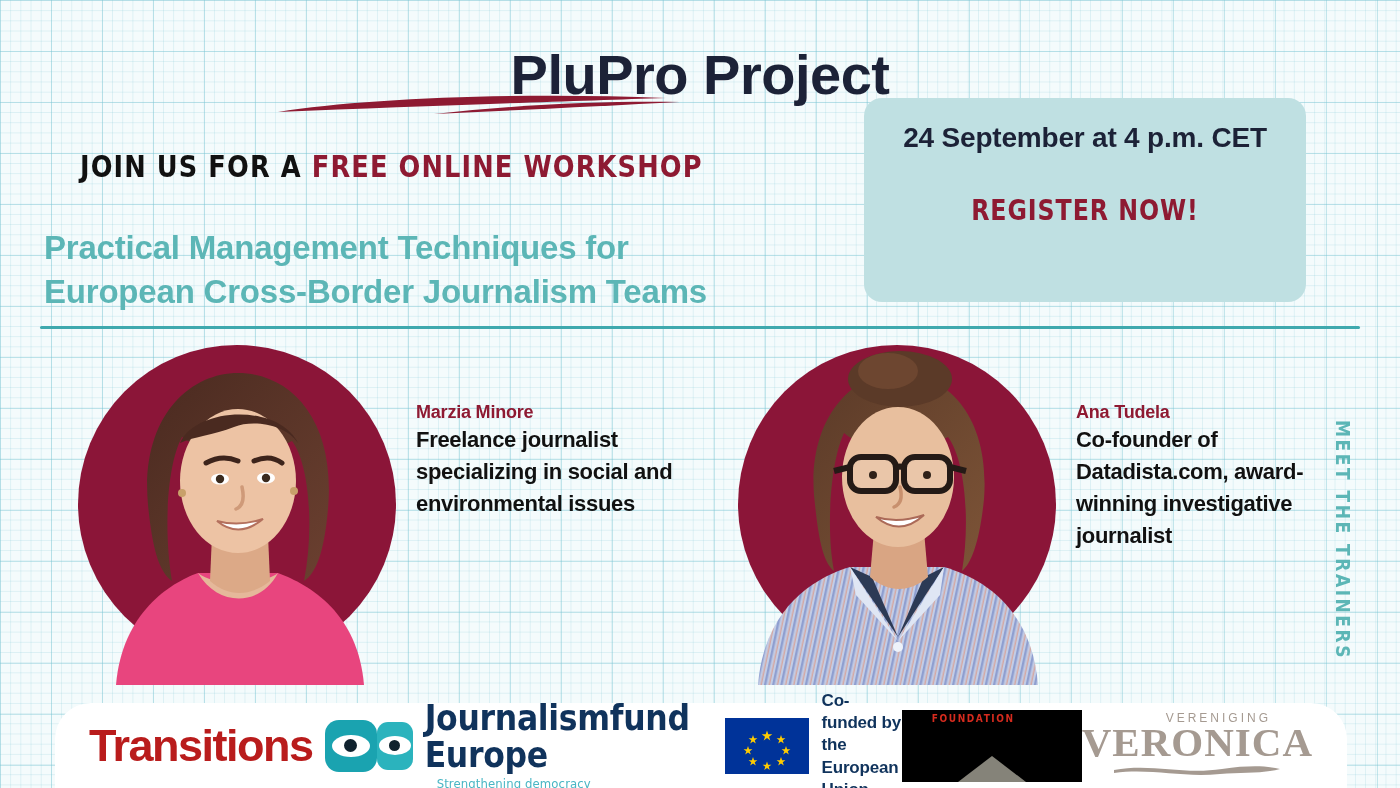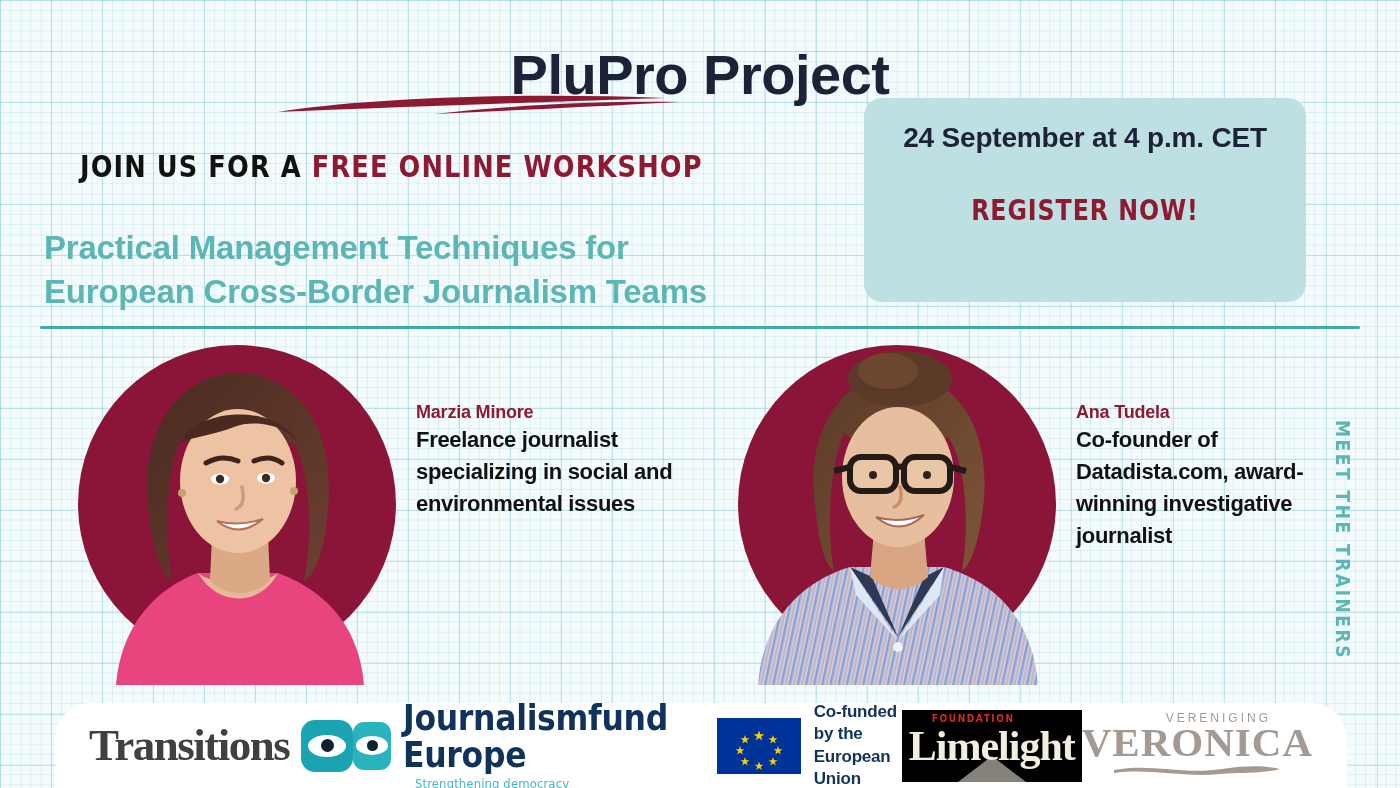--- a/index.html
+++ b/index.html
@@ -192,24 +192,24 @@
     border-radius: 36px 36px 0 0;
     display: flex;
     align-items: center;
     justify-content: space-between;
     padding: 0 34px;
   }
   .logo { display: flex; align-items: center; }
 
   
   .logo-transitions .word {
-    font-family: Liberation Serif, serif;
+    font-family: Liberation Sans, sans-serif;
     font-size: 45px;
     font-weight: 700;
-    color: #404040;
+    color: #b91c1c;
     letter-spacing: -1.5px;
     line-height: 1;
   }
   .t-eye {
     width: 52px; height: 52px;
     border-radius: 14px;
     background: #1aa3b0;
     margin-left: 12px;
     display: flex; align-items: center; justify-content: center;
   }
@@ -474,21 +474,20 @@
       <span class="eu-text">
         <div>Co-funded by the</div>
         <div>European Union</div>
       </span>
     </div>
 
     <div class="logo">
       <span class="limelight">
         <span class="ll-foundation">FOUNDATION</span>
         <span class="ll-beam"></span>
-        <span class="ll-word">Limelight</span>
       </span>
     </div>
 
     <div class="logo veronica">
       <span>
         <div class="v-small">VERENIGING</div>
         <div class="v-word">VERONICA</div>
         <svg class="v-swoosh" width="170" height="14" viewBox="0 0 170 14">
           <path d="M2 8 C 40 1, 70 13, 110 7 C 138 3, 156 4, 168 7 C 150 12, 130 10, 108 12 C 70 16, 40 6, 2 11 Z" fill="#a59a91"></path>
         </svg>

